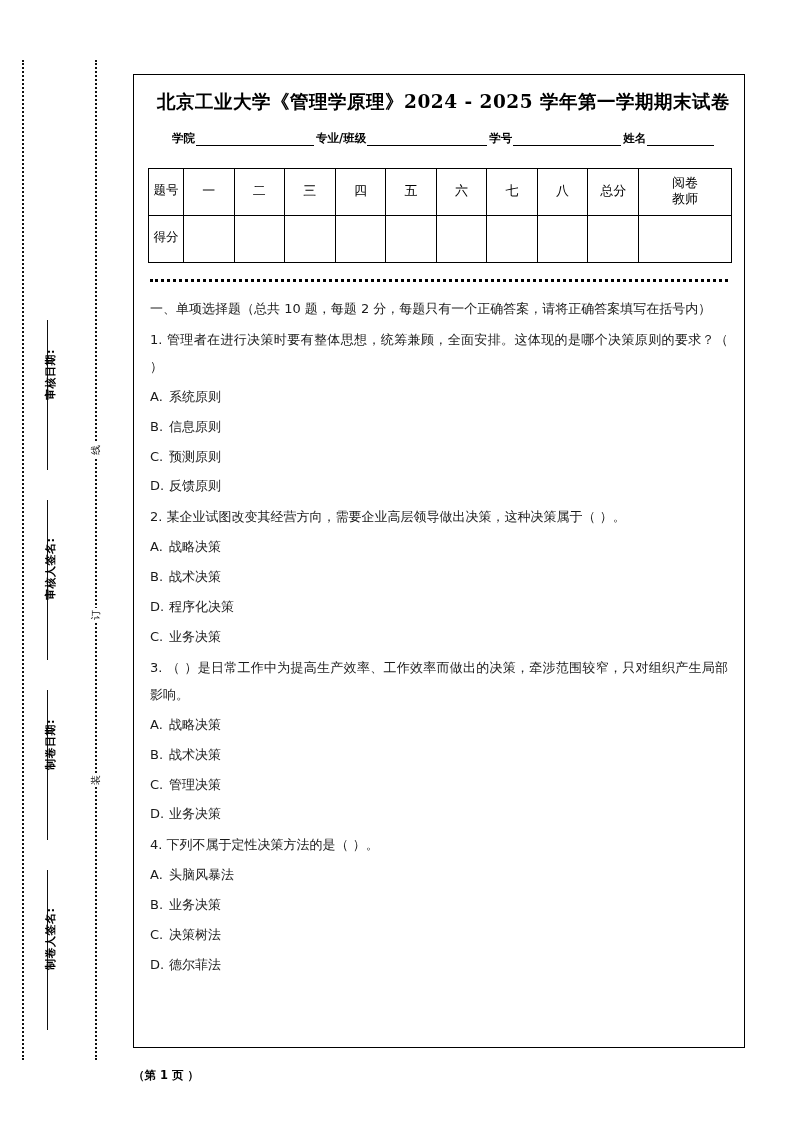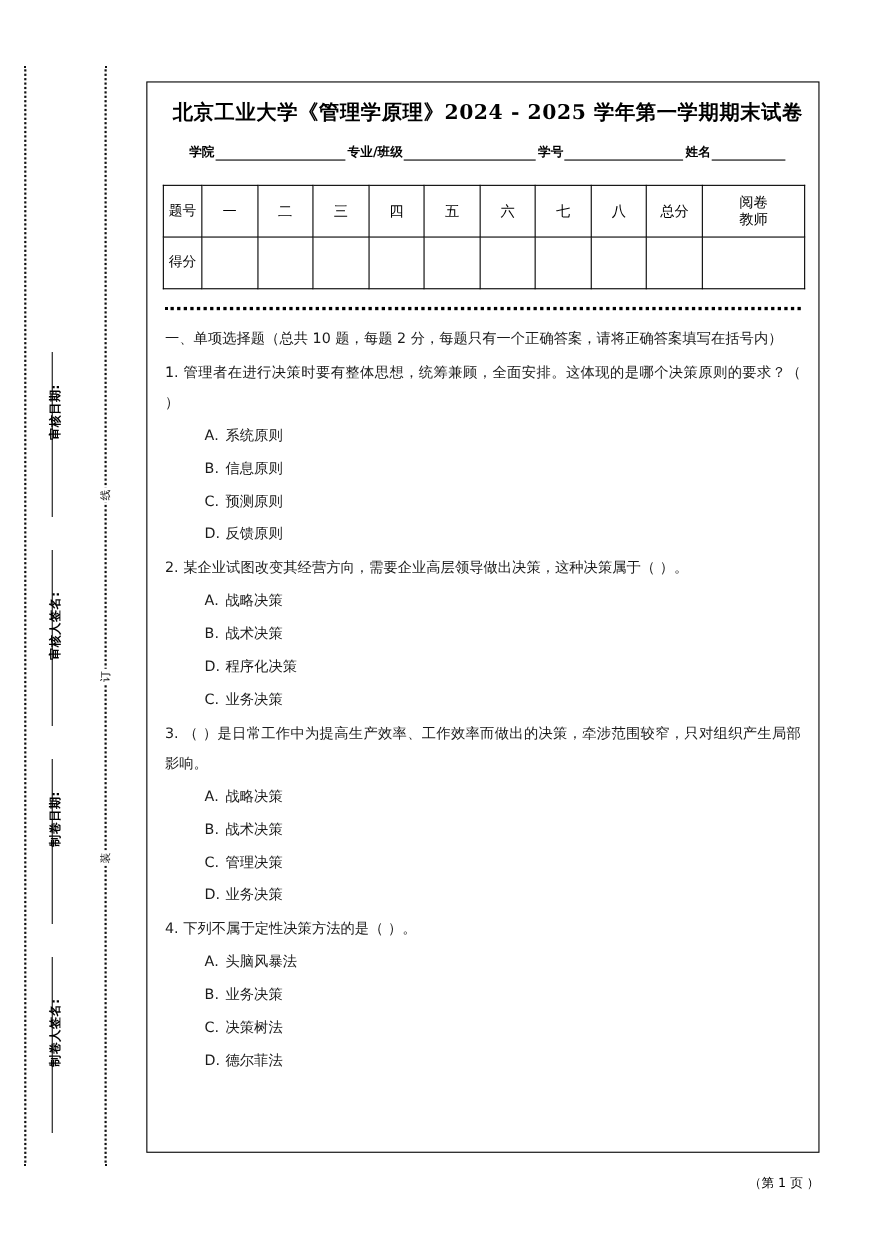--- a/index.html
+++ b/index.html
@@ -105,21 +105,21 @@
   .blank-专业 { flex: 0 0 120px; }
   .blank-学号 { flex: 0 0 108px; }
   .blank-姓名 { flex: 1 1 auto; }
 
   
   #score-table {
     margin: 22px auto 0 auto;
     border-collapse: collapse;
     width: 584px;
     table-layout: fixed;
-    font-family: Liberation Sans, sans-serif;
+    font-family: Liberation Mono, monospace;
   }
   #score-table td, #score-table th {
     border: 1.1px solid #000;
     text-align: center;
     vertical-align: middle;
     font-size: 13px;
     font-weight: normal;
     padding: 0;
   }
   #score-table .hdr-stub, #score-table .row-stub {
@@ -144,36 +144,36 @@
     margin-top: 14px;
     padding: 0 2px;
     font-family: "DejaVu Sans", sans-serif;
     font-weight: normal;
     font-size: 13px;
     line-height: 2.07;
     color: #1a1a1a;
   }
   .sec-heading { text-align: justify; margin-bottom: 2px; }
   .q-stem { text-align: justify; margin-top: 4px; }
-  .q-opt { margin-top: 3px; margin-left: 36px; }
+  .q-opt { margin-top: 3px; }
   .q-opt .opt-letter {
     display: inline-block;
     width: 19px;
     font-family: "DejaVu Sans", sans-serif;
   }
 
   
   #page-footer {
     position: absolute;
     left: 133px;
     top: 1068px;
     width: 612px;
-    text-align: right;
-    font-family: "DejaVu Sans", sans-serif;
-    font-weight: normal;
+    text-align: left;
+    font-family: "DejaVu Sans", sans-serif;
+    font-weight: bold;
     font-size: 11.5px;
     color: #000;
   }
 </style>
 </head>
 <body>
 
 <div id="left-margin">
   <div class="vdash" id="vdash-outer"></div>
   <div class="vdash" id="vdash-inner"></div>

